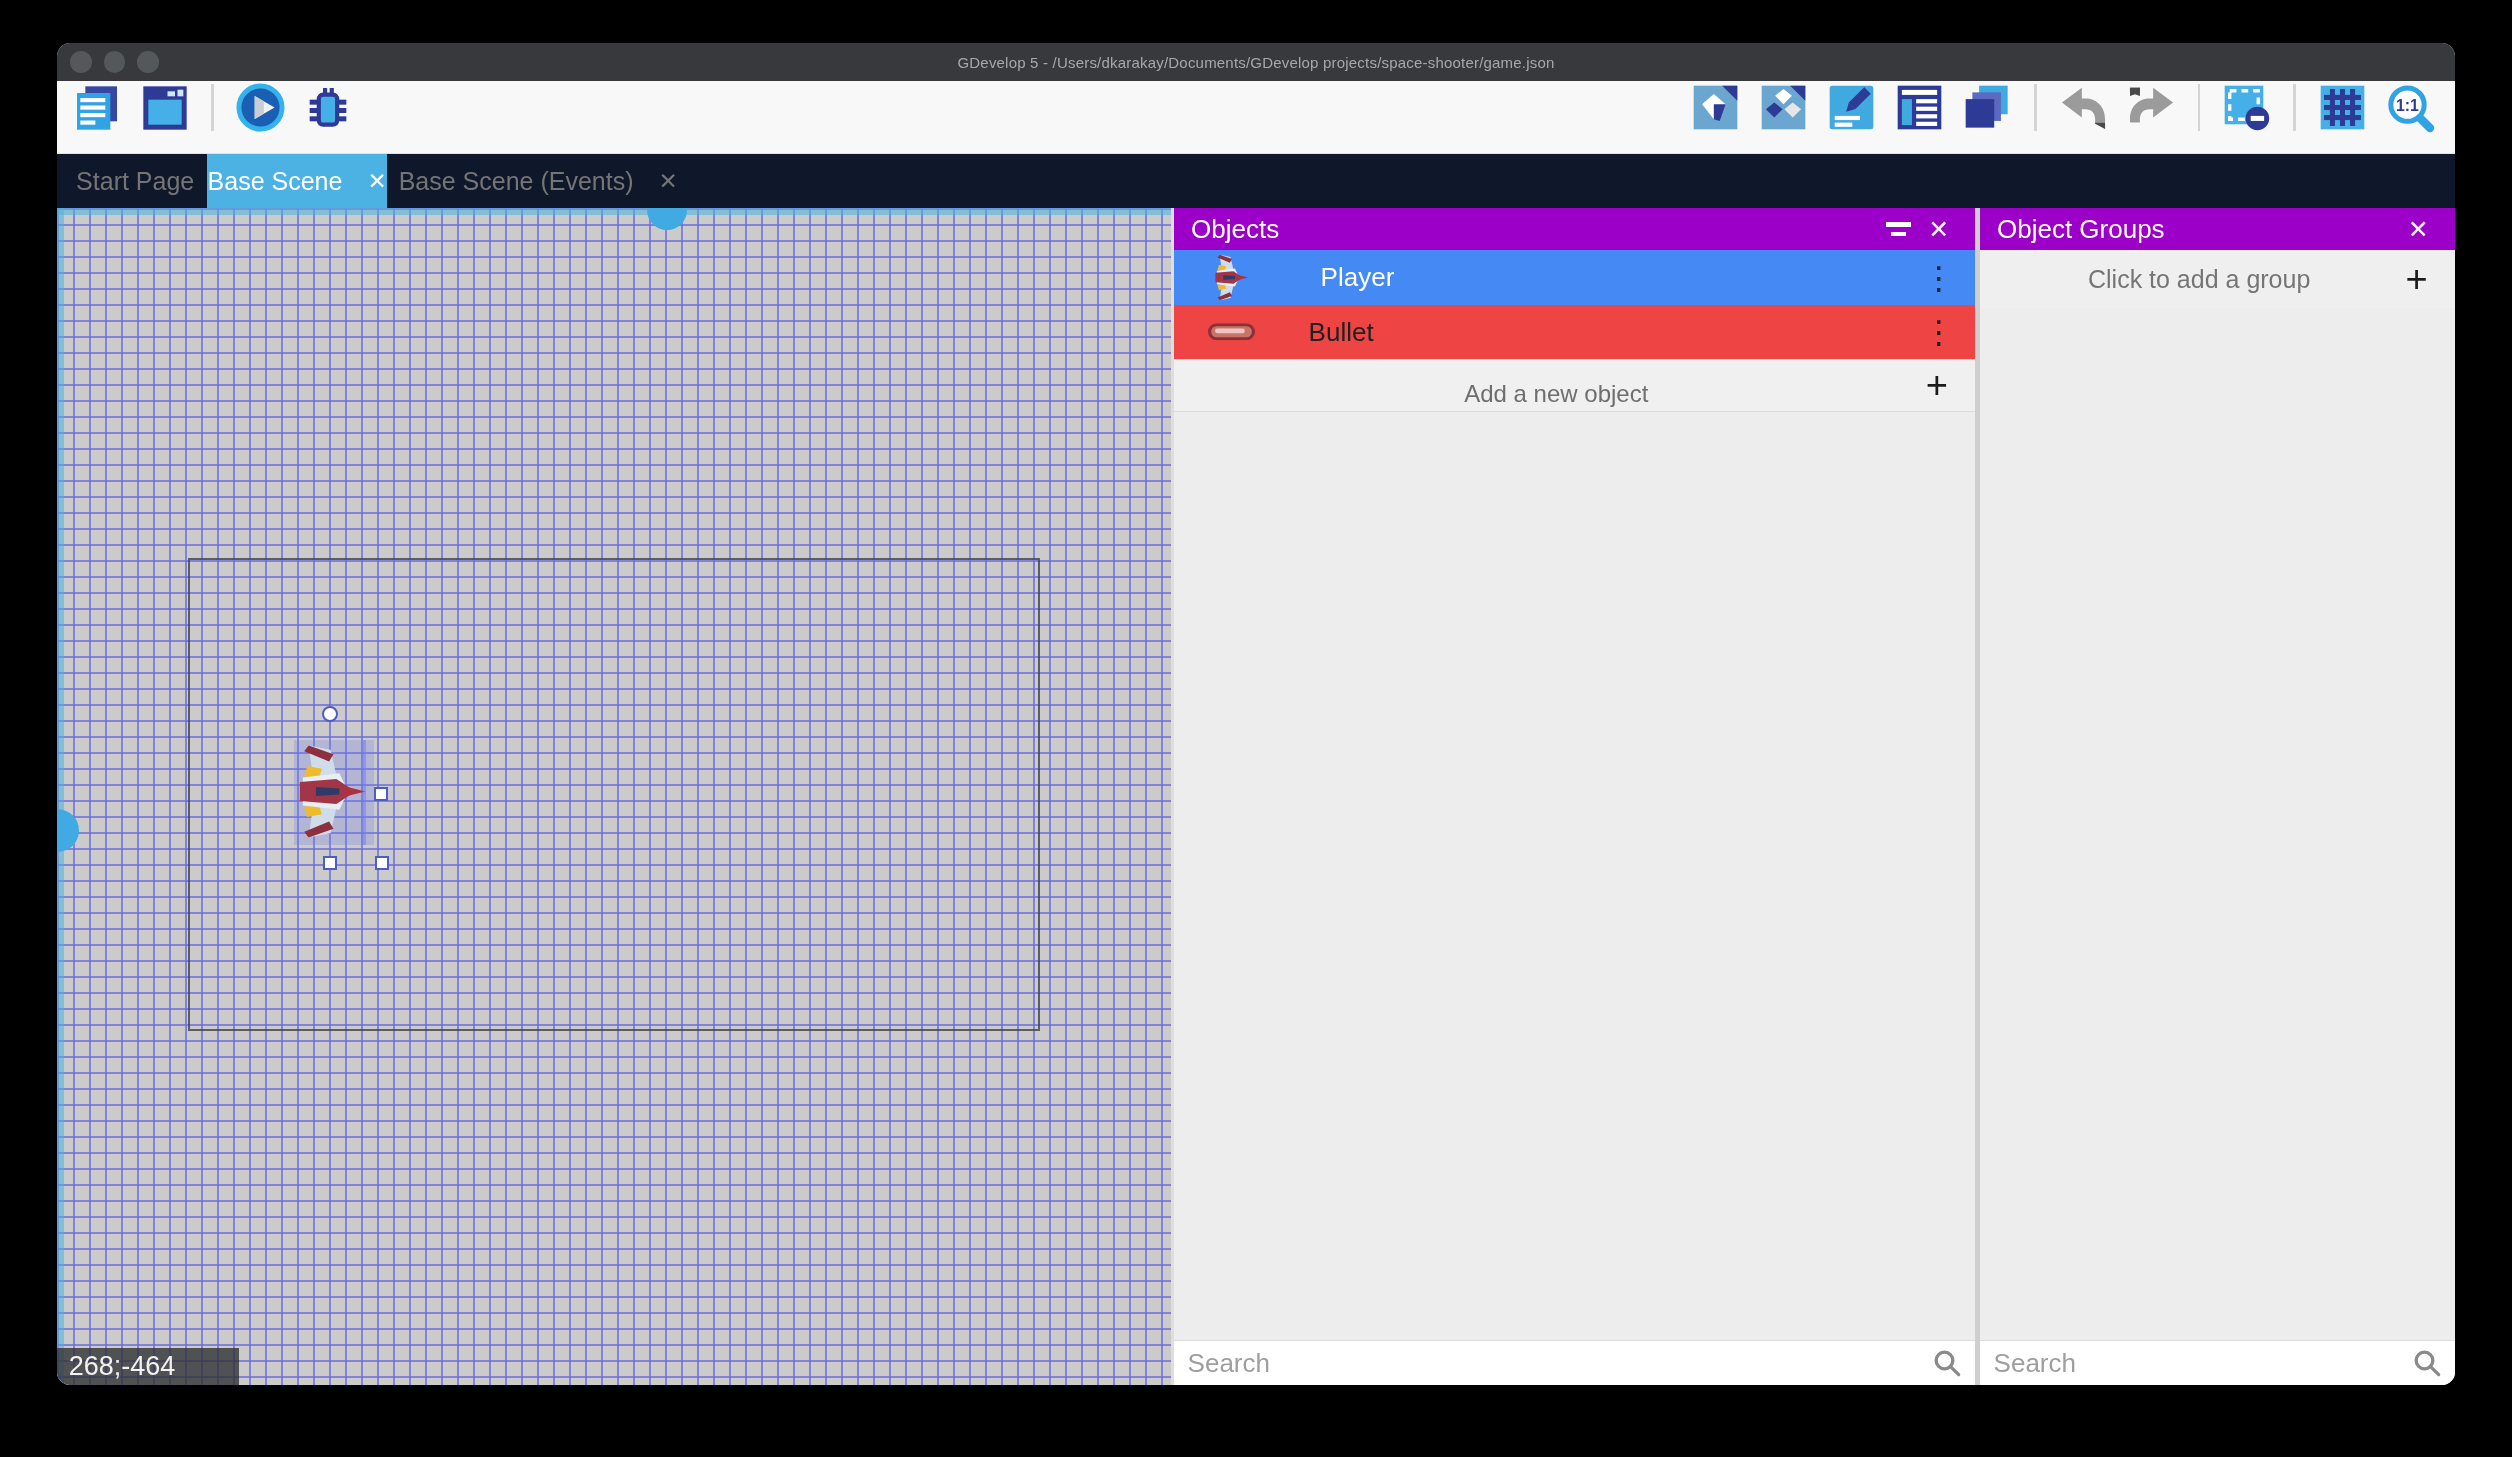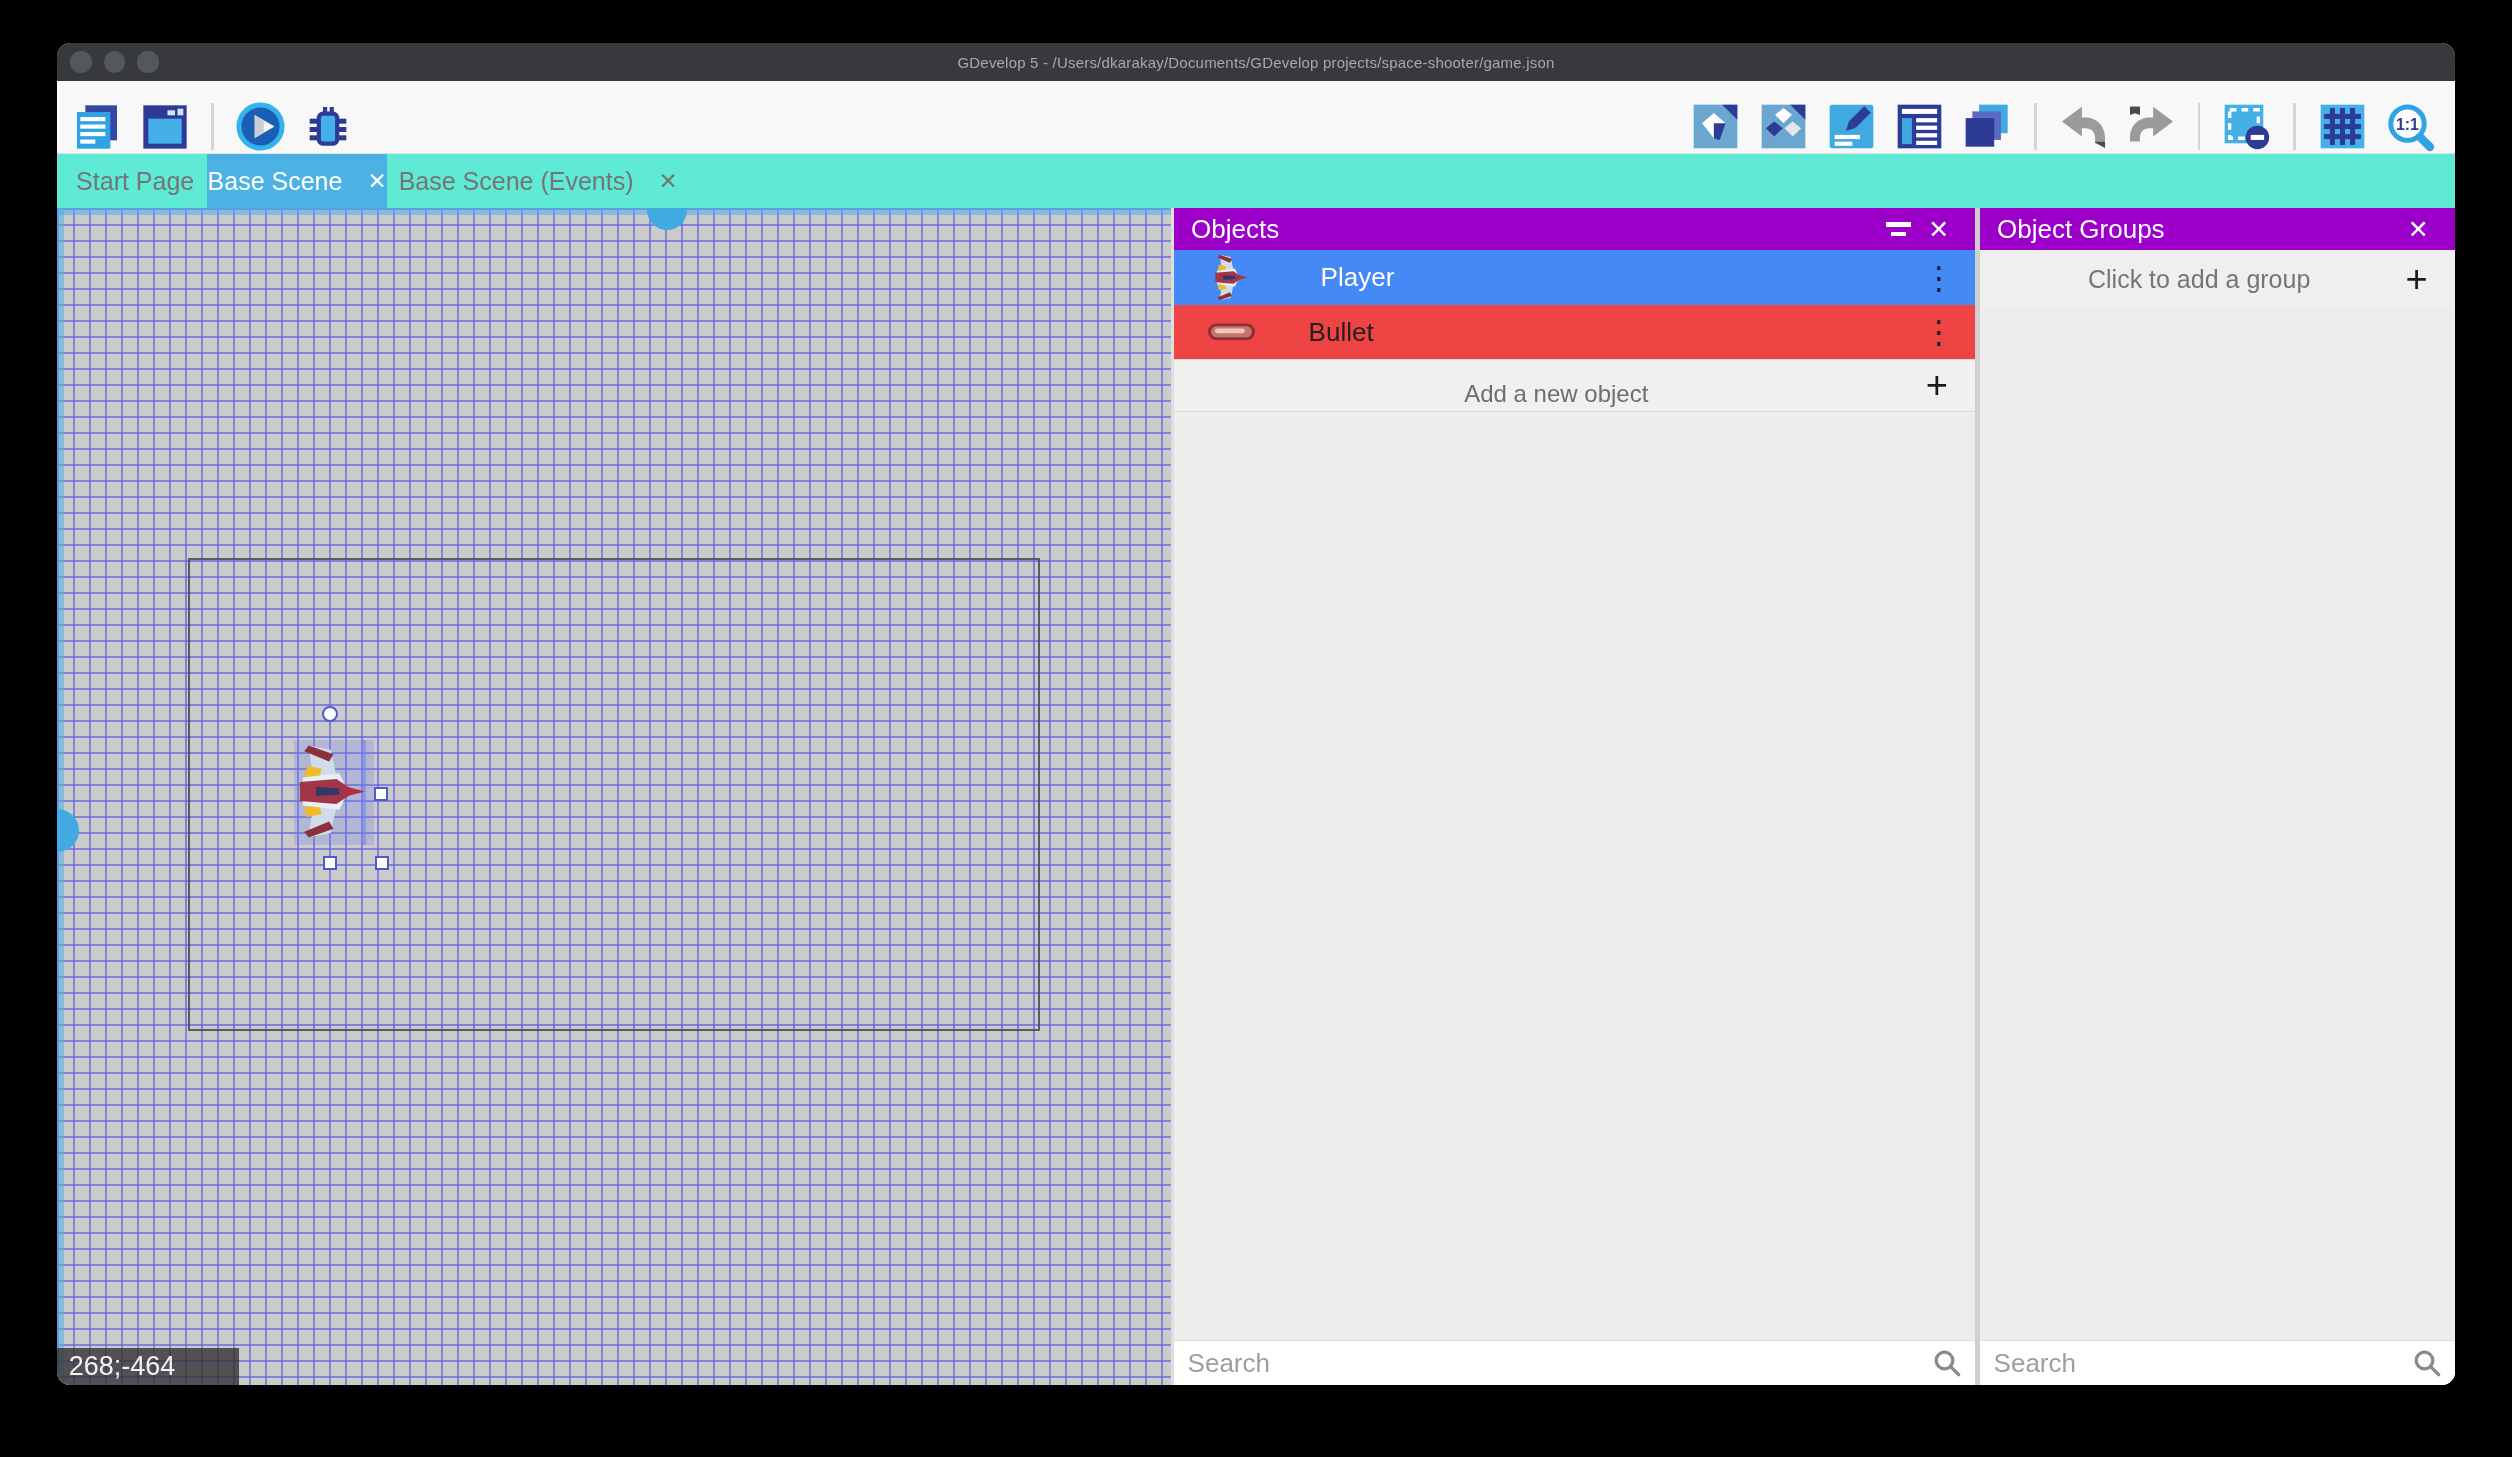--- a/index.html
+++ b/index.html
@@ -9,26 +9,26 @@
   }
   *{margin:0;padding:0;box-sizing:border-box;}
   html,body{width:2512px;height:1458px;background:#000;font-family:"Liberation Sans",sans-serif;overflow:hidden;}
   .window{position:absolute;left:57px;top:43px;width:2398px;height:1342px;border-radius:13.3px;overflow:hidden;background:#efefef;display:flex;flex-direction:column;}
   
   .titlebar{height:38px;background:var(--titlebar);position:relative;display:flex;align-items:center;justify-content:center;flex:0 0 auto;}
   .traffic{position:absolute;left:13.3px;top:8.3px;display:flex;gap:11.7px;}
   .traffic i{width:21.7px;height:21.7px;border-radius:50%;background:#55585b;display:block;}
   .titlebar .title{color:#a6a9ac;font-size:15px;letter-spacing:0.2px;}
   
-  .toolbar{height:72px;background:#f8f8f8;display:flex;align-items:flex-end;justify-content:space-between;padding:0 18.3px 0 13.3px;flex:0 0 auto;gap:12px;}
+  .toolbar{height:72px;background:#f8f8f8;display:flex;align-items:flex-start;justify-content:space-between;padding:0 18.3px 0 13.3px;flex:0 0 auto;gap:12px;}
   .tgroup{display:flex;align-items:center;gap:15px;}
   .tbtn{display:flex;align-items:center;justify-content:center;width:53px;height:53px;cursor:pointer;}
   .tsep{width:2.5px;height:47px;background:#d4d4d4;margin:0 5px;}
   
-  .tabbar{height:55px;background:#5eead4;border-top:0.8px solid #e2e2e2;display:flex;align-items:stretch;padding-left:6.7px;flex:0 0 auto;}
+  .tabbar{height:55px;background:#0f172a;border-top:0.8px solid #e2e2e2;display:flex;align-items:stretch;padding-left:6.7px;flex:0 0 auto;}
   .tab{display:flex;align-items:center;justify-content:center;gap:25px;font-size:25px;color:#757575;cursor:pointer;}
   .tab.start{width:143px;}
   .tab.active{width:180px;background:var(--active-tab);color:#fff;justify-content:flex-end;}
   .tab.events{width:303px;}
   .tab .x{font-size:23px;line-height:1;}
   
   .content{flex:1;display:flex;min-height:0;}
   .vdiv1{width:3.3px;background:#dedede;flex:0 0 auto;}
   .vdiv2{width:5px;background:#cfcfcf;flex:0 0 auto;}
   

